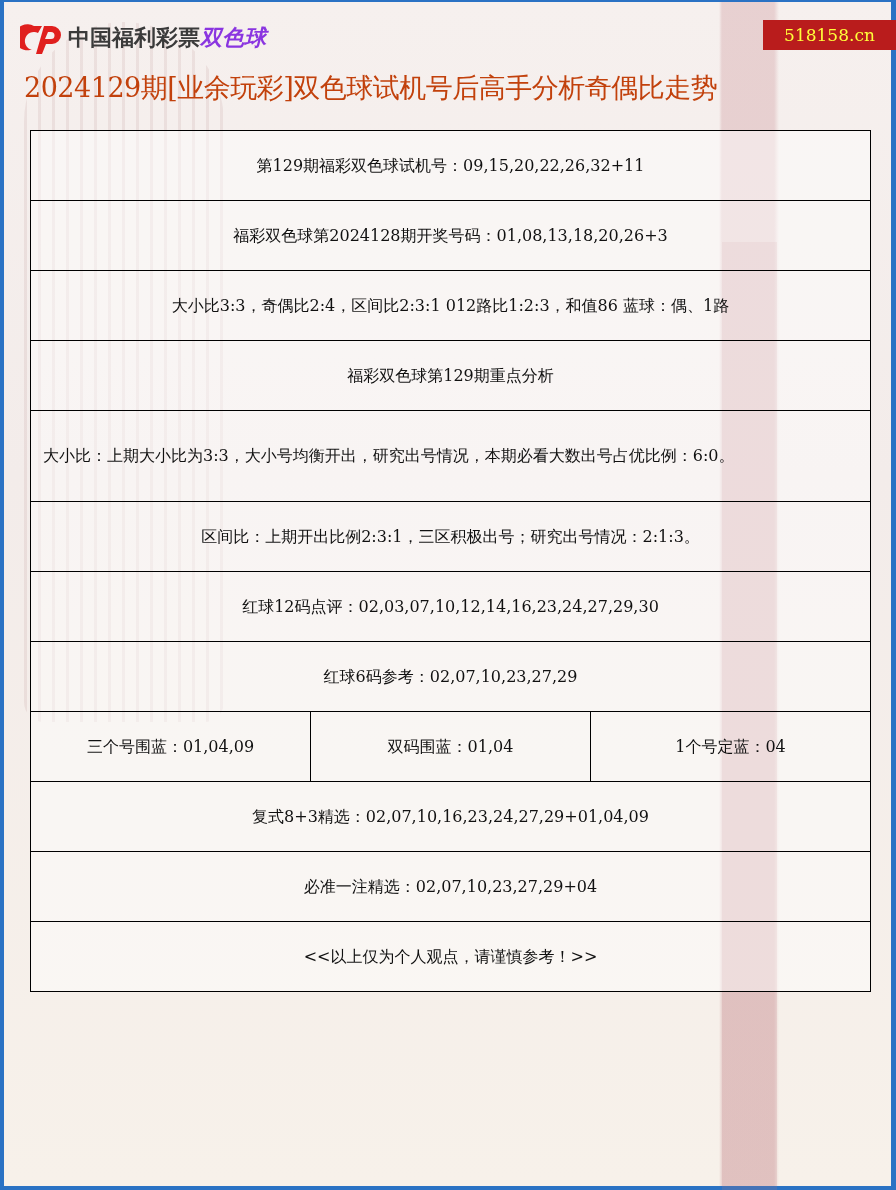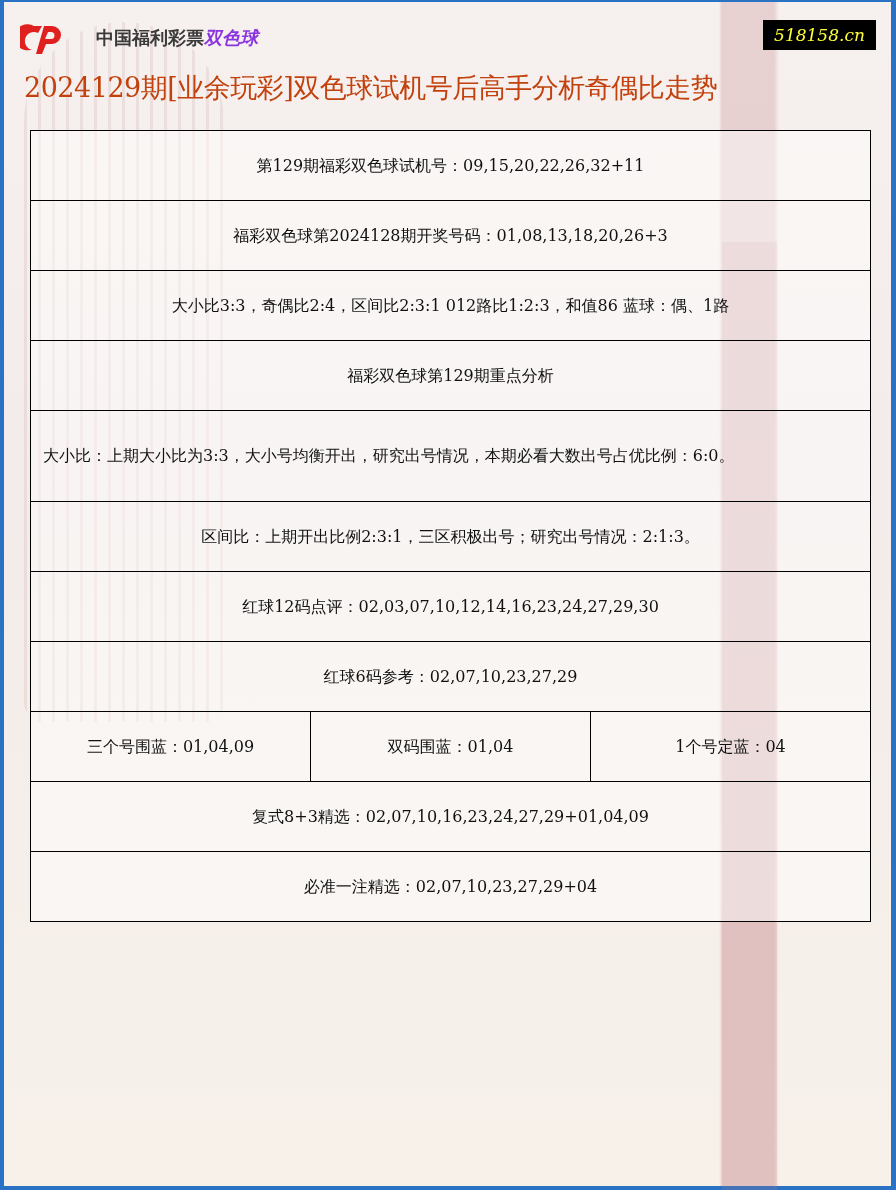--- a/index.html
+++ b/index.html
@@ -28,28 +28,28 @@
   }
   .logo {
     position: absolute; left: 20px; top: 20px; height: 36px;
     display: flex; align-items: center; gap: 4px;
   }
   .logo-mark {
     width: 44px; height: 36px; position: relative;
   }
   .logo-text {
     font-family: Liberation Serif, serif;
-    font-size: 18px; font-weight: bold; color: #3a3a3a; letter-spacing: 0px; margin-left: 28px;
+    font-size: 22px; font-weight: bold; color: #3a3a3a; letter-spacing: 0px;
   }
   .logo-text .accent { color: #8a35e0; font-style: italic; }
   .site-badge {
-    position: absolute; left: 763px; top: 20px; width: 113px; height: 30px;
-    background: #000000; color: #ffff3a;
+    position: absolute; left: 763px; top: 20px; width: 133px; height: 30px;
+    background: #b91c1c; color: #ffff3a;
     font-family: "DejaVu Serif", "Liberation Serif", serif;
-    font-size: 17px; line-height: 30px; text-align: center; font-style: italic;
+    font-size: 17px; line-height: 30px; text-align: center;
   }
   .page-title {
     position: absolute; left: 24px; top: 66px; width: 860px;
     font-family: "DejaVu Serif", "Liberation Serif", serif;
     color: #c2410c; font-size: 27px; line-height: 44px; white-space: nowrap;
     letter-spacing: -0.5px;
   }
   table.main {
     position: absolute; left: 30px; top: 130px; width: 841px;
     border-collapse: collapse; table-layout: fixed;
@@ -115,14 +115,17 @@
     <td class="third">三个号围蓝：01,04,09</td>
     <td class="third">双码围蓝：01,04</td>
     <td class="third">1个号定蓝：04</td>
   </tr>
   <tr>
     <td colspan="3">复式8+3精选：02,07,10,16,23,24,27,29+01,04,09</td>
   </tr>
   <tr>
     <td colspan="3">必准一注精选：02,07,10,23,27,29+04</td>
   </tr>
+  <tr>
+    <td colspan="3">&lt;&lt;以上仅为个人观点，请谨慎参考！&gt;&gt;</td>
+  </tr>
 </tbody>
   </table>
 
 </body></html>

